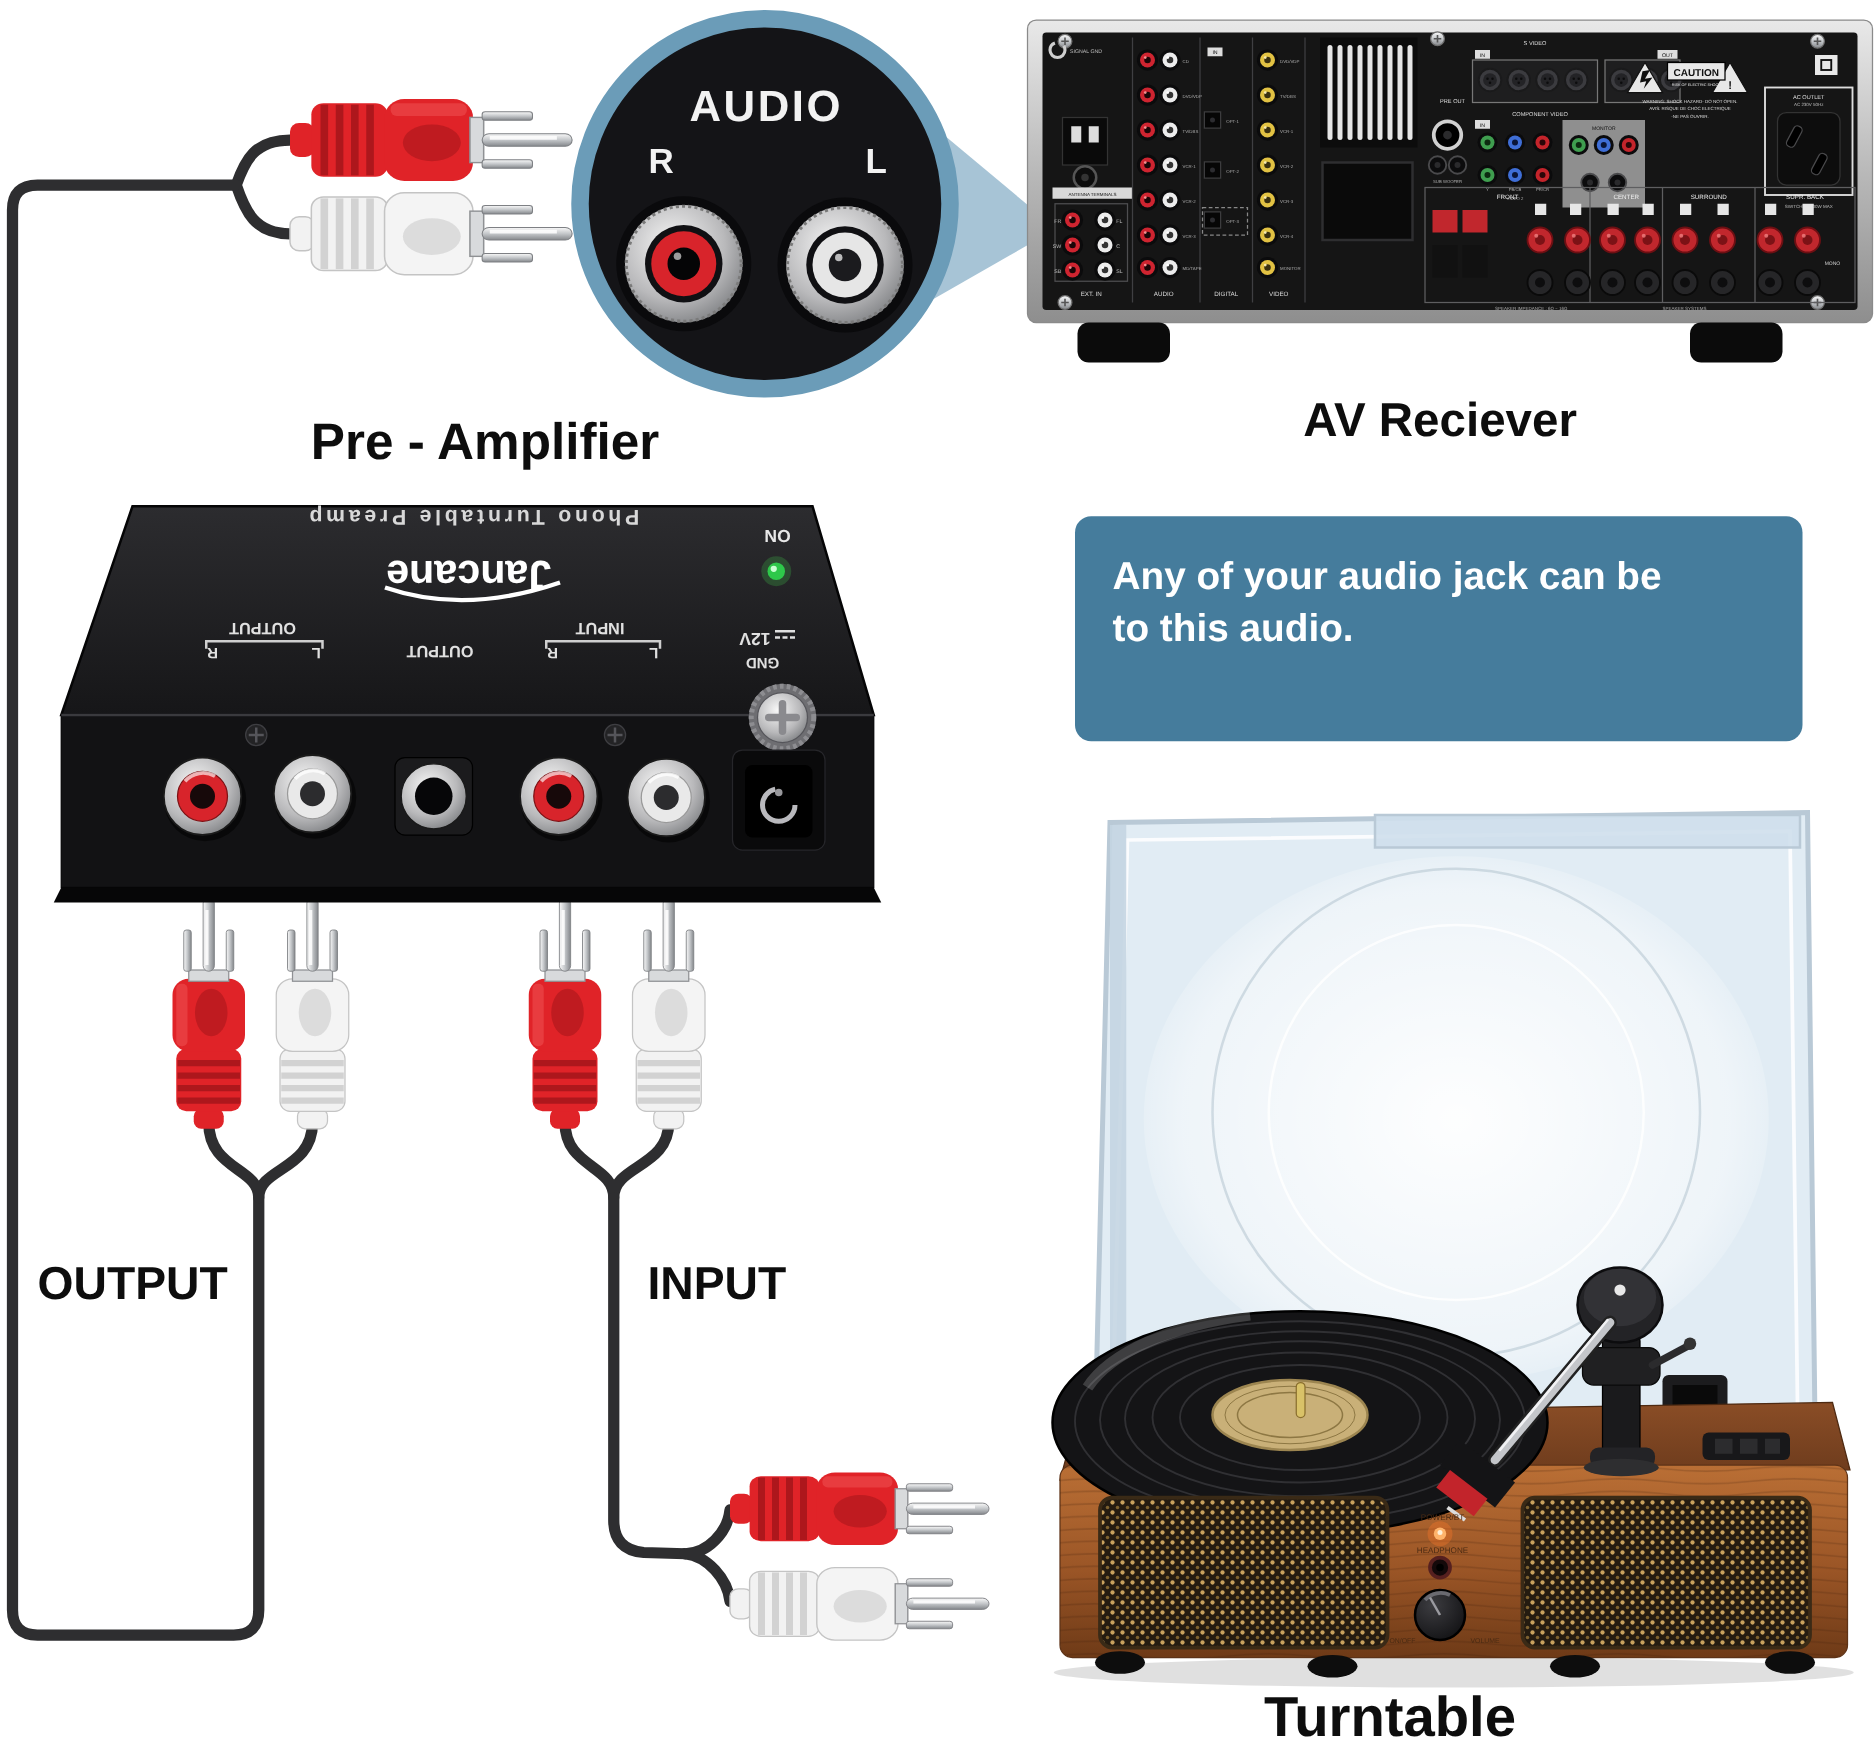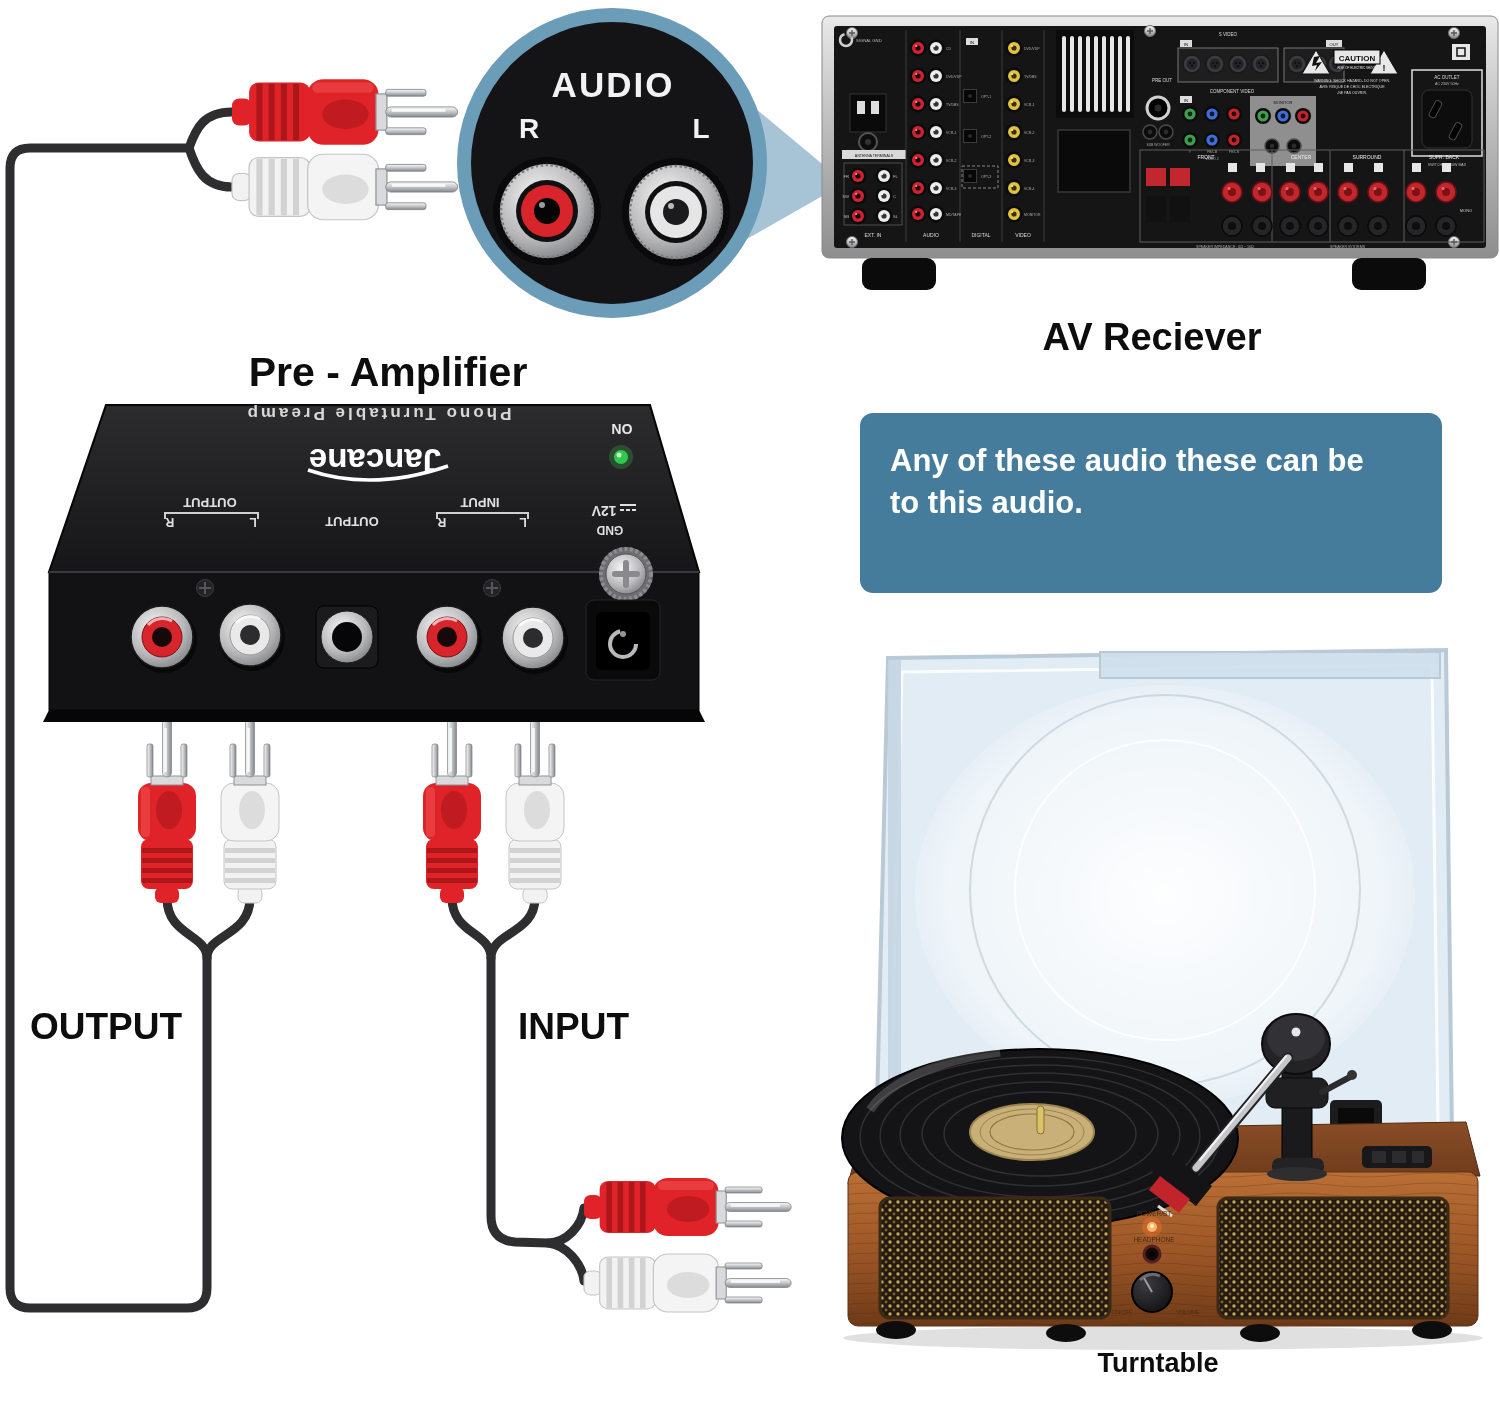--- a/index.html
+++ b/index.html
@@ -624,24 +624,24 @@
       <circle cx="1152" cy="1254" r="8" fill="#14090A" stroke="#56201F" stroke-width="3"></circle>
       <circle cx="1152" cy="1254" r="3" fill="#000"></circle>
       <circle cx="1152" cy="1292" r="20" fill="url(#knobG)" stroke="#000" stroke-width="2"></circle>
       <path d="M1140,1280 A 17 17 0 0 1 1160,1276" stroke="#6a6a70" stroke-width="3" fill="none"></path>
       <path d="M1152,1292 L1144,1278" stroke="#9a9aa0" stroke-width="2"></path>
       <text x="1122" y="1314" font-size="5.5" fill="#4A2A12" text-anchor="middle">ON/OFF</text>
       <text x="1188" y="1314" font-size="5.5" fill="#4A2A12" text-anchor="middle">VOLUME</text>
     </g>
   </svg>
 
-  <div class="big-label centered" style="left:388px;top:349px;font-size:41px;">Pre - Amplifier</div>
+  <div class="big-label centered" style="left:388px;top:330px;font-size:41px;">Pre - Amplifier</div>
   <div class="big-label centered" style="left:1152px;top:284px;font-size:38px;margin-top:32px;">AV Reciever</div>
   <div class="big-label" style="left:30px;top:1006px;font-size:37px;">OUTPUT</div>
   <div class="big-label" style="left:518px;top:1006px;font-size:37px;">INPUT</div>
-  <div class="big-label centered" style="left:1158px;top:1348px;font-size:27px;">Turntable</div>
+  <div class="big-label centered" style="left:1112px;top:1348px;font-size:45px;">Turntable</div>
 
   <div id="note-box">
-    <div class="note-line">Any of these audio these can be</div>
+    <div class="note-line">Any of your audio jack can be</div>
     <div class="note-line">to this audio.</div>
   </div>
 
 </div>
 
 </body></html>

